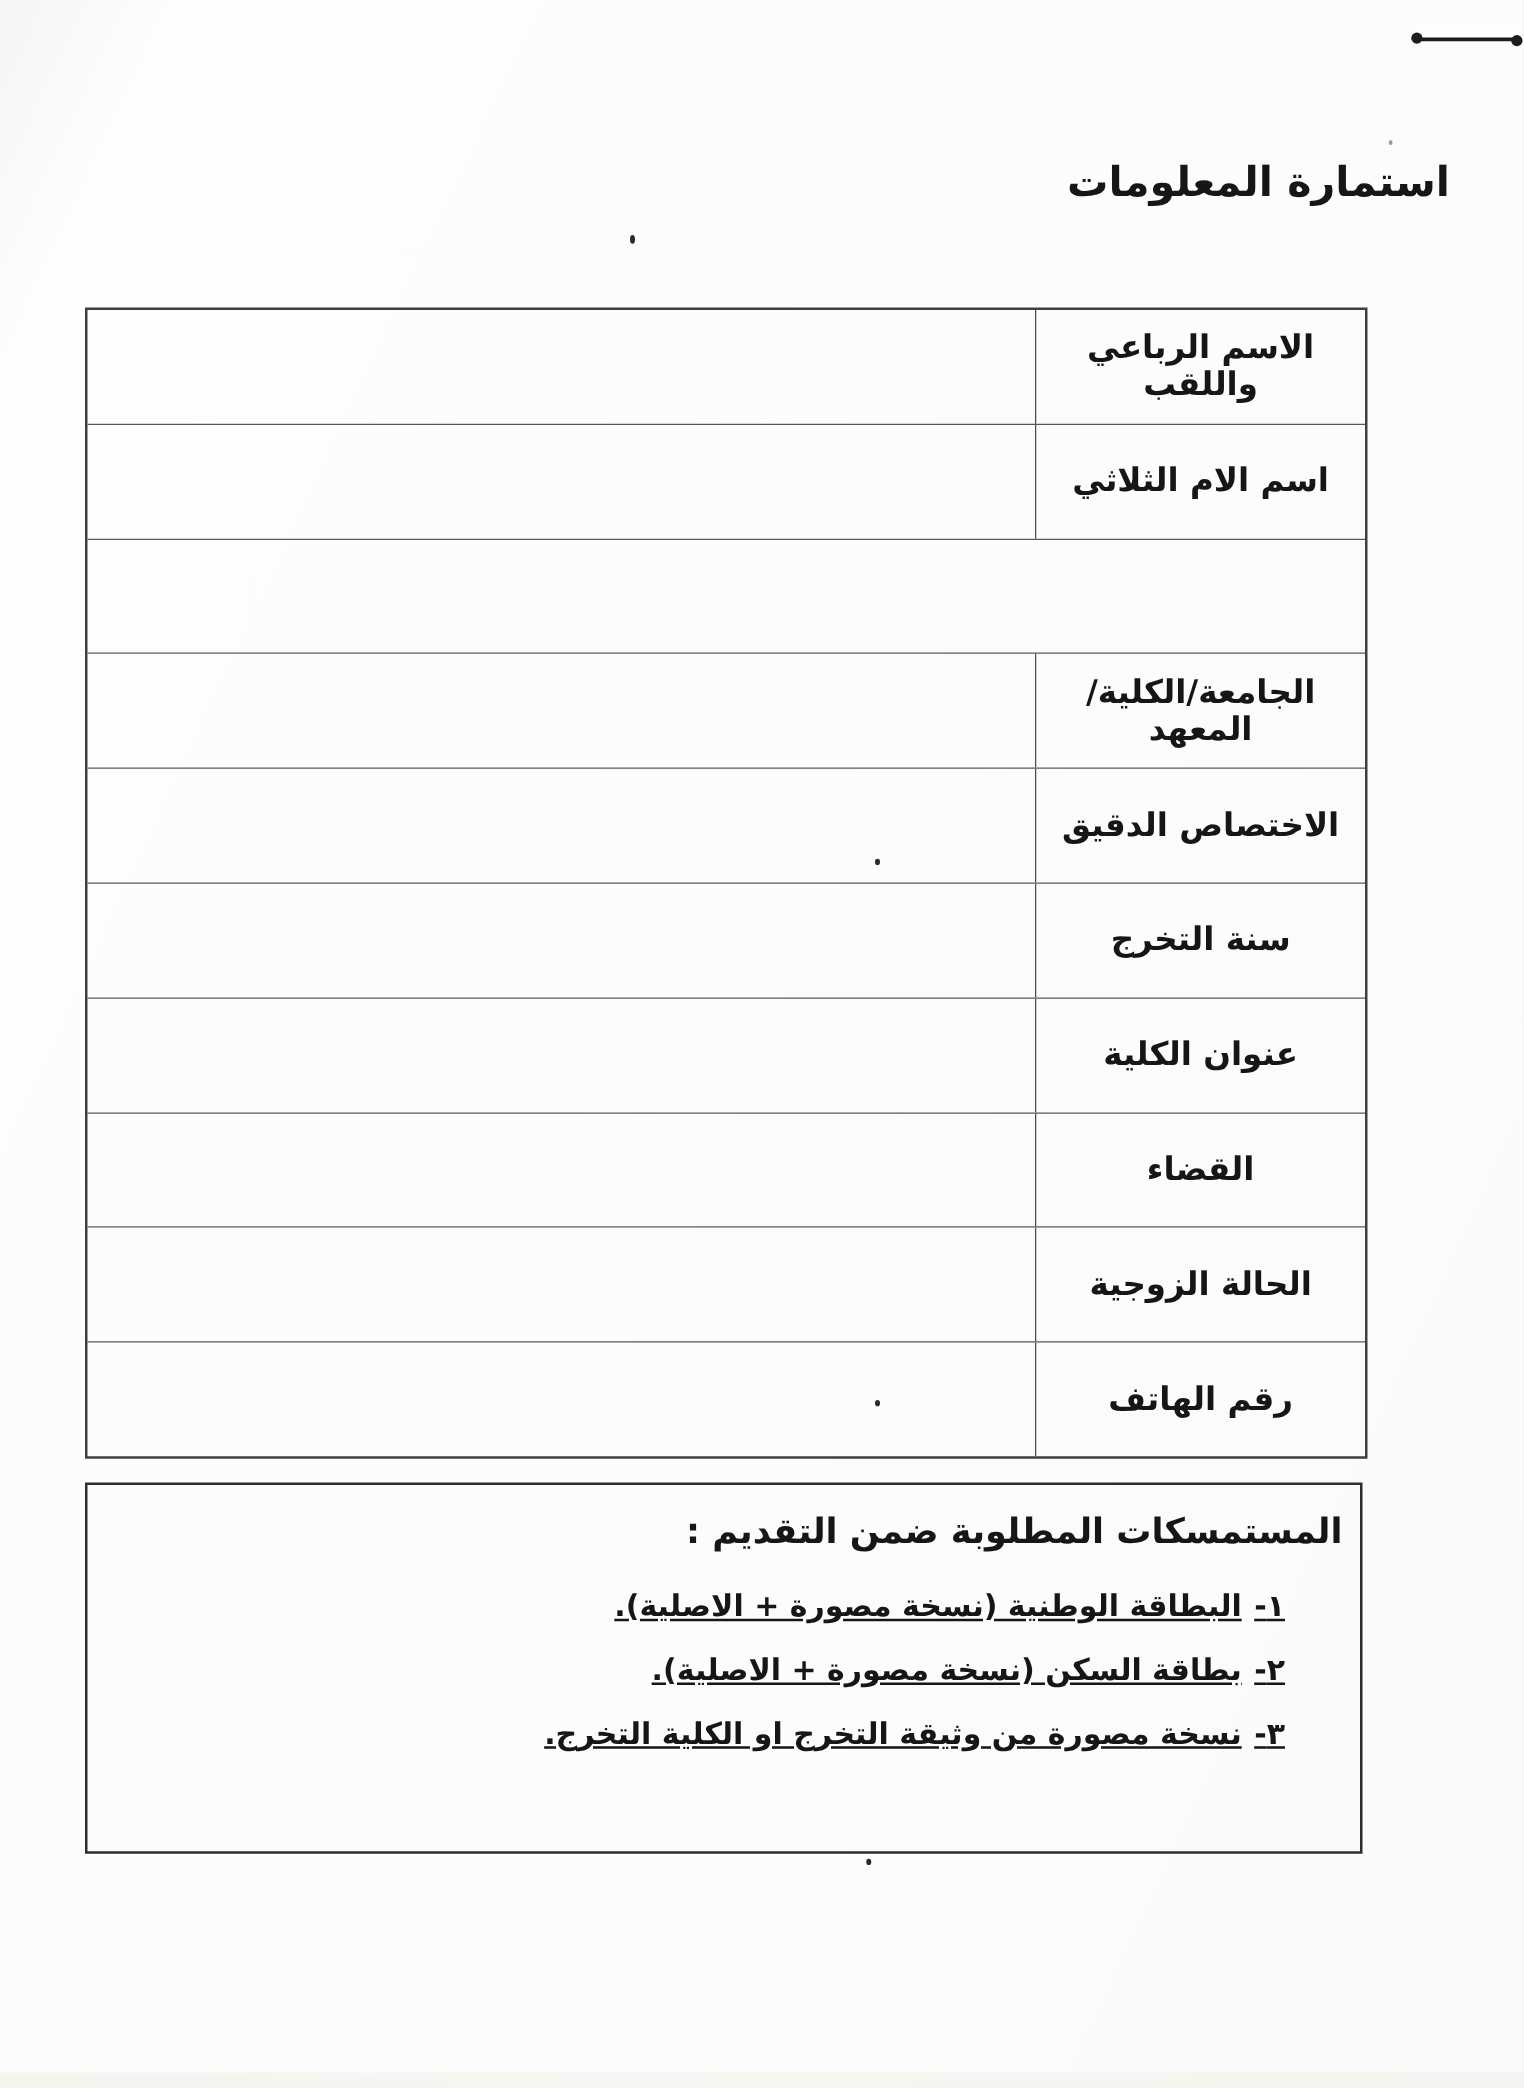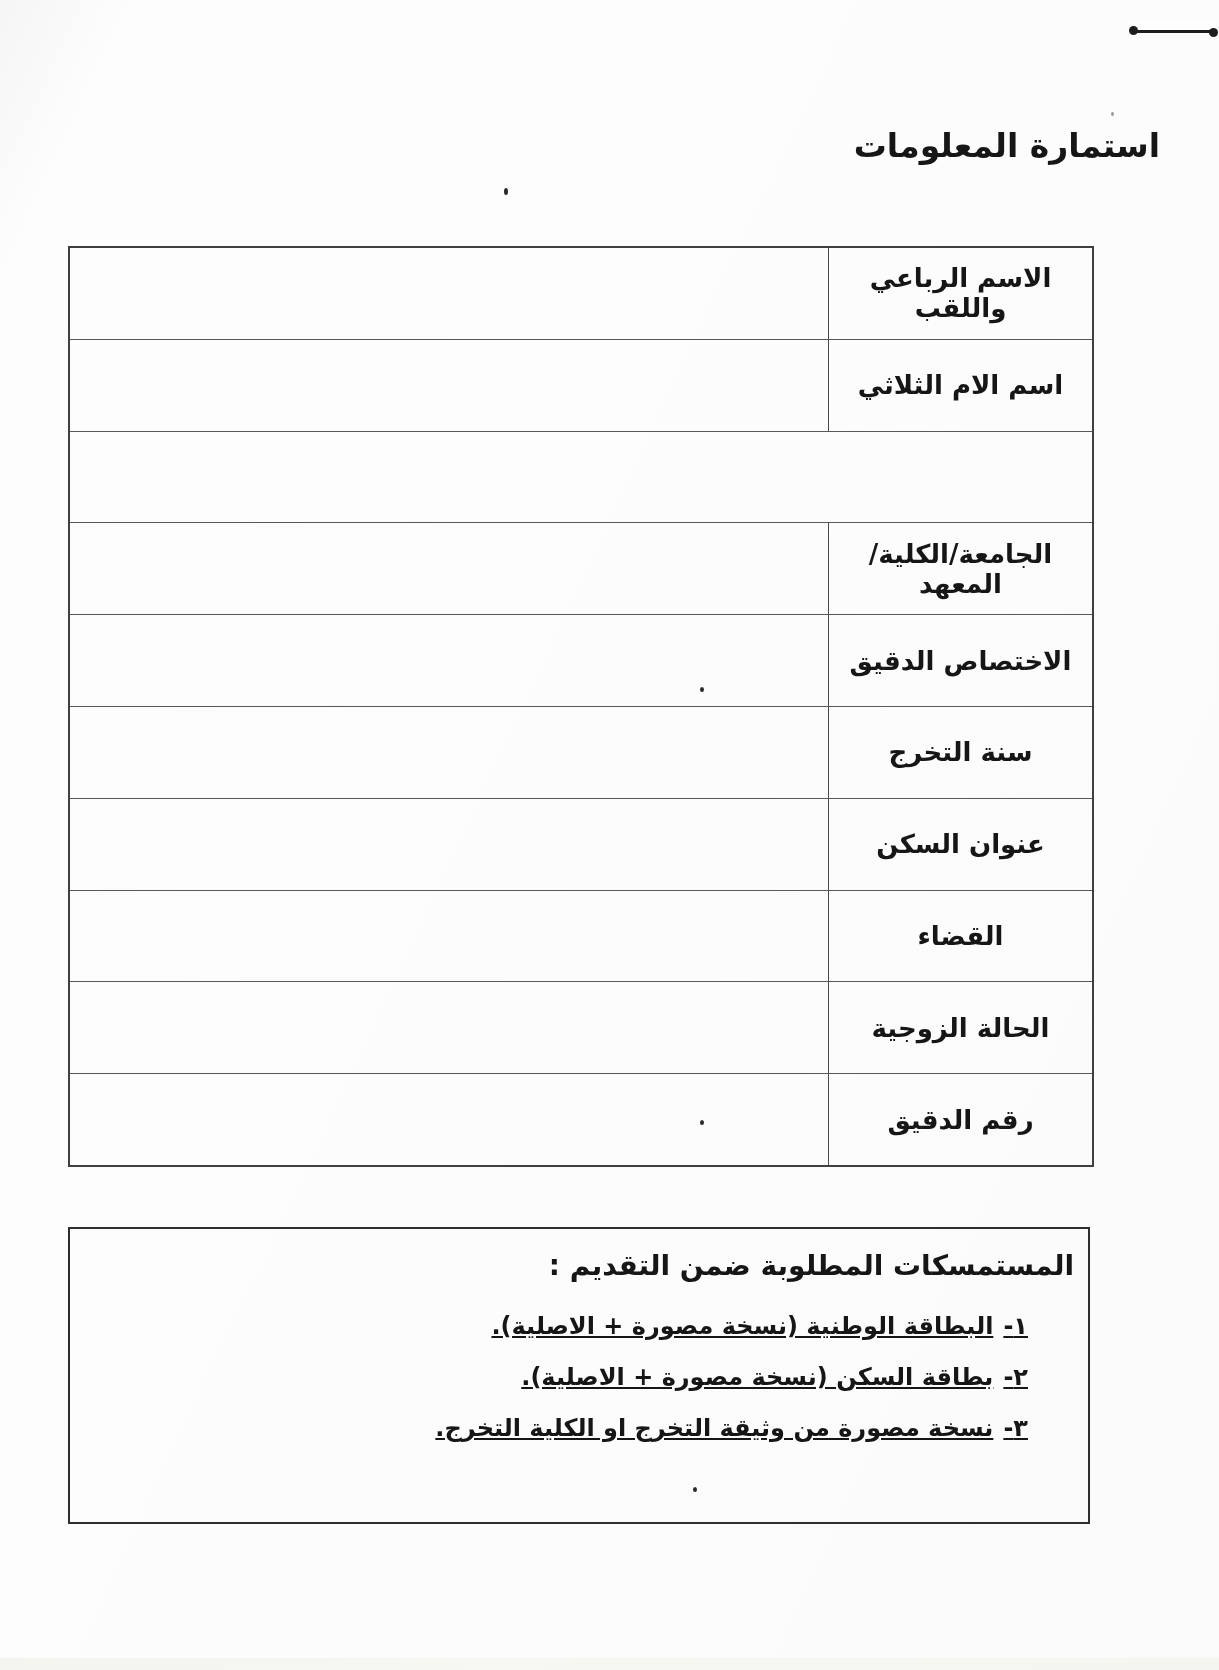--- a/index.html
+++ b/index.html
@@ -68,21 +68,20 @@
     padding:0 6px;
     text-align:center;
   }
 
   .req-box {
     position:absolute; left:68px; top:1186px;
     width:1022px; height:297px;
     border:2px solid #2e2e2e;
     direction:rtl;
     box-sizing:border-box;
-    margin-top:41px;
   }
   .req-heading {
     margin:20px 14px 0 0;
     font-size:28px; font-weight:bold;
     text-align:right;
   }
   .req-items { margin:30px 60px 0 0; }
   .req-item {
     font-size:24px; font-weight:bold;
     text-align:right;
@@ -128,35 +127,35 @@
           <div class="speck s2" style="position:relative;left:630px;top:72px;"></div>
         </div>
       <div class="label-cell">الاختصاص الدقيق</div>
     </div>
     <div class="form-row">
       <div class="value-cell"></div>
       <div class="label-cell">سنة التخرج</div>
     </div>
     <div class="form-row">
       <div class="value-cell"></div>
-      <div class="label-cell">عنوان السكن</div>
+      <div class="label-cell">عنوان الكلية</div>
     </div>
     <div class="form-row">
       <div class="value-cell"></div>
       <div class="label-cell">القضاء</div>
     </div>
     <div class="form-row">
       <div class="value-cell"></div>
       <div class="label-cell">الحالة الزوجية</div>
     </div>
     <div class="form-row">
       <div class="value-cell">
           <div class="speck" style="position:relative;left:630px;top:46px;width:4px;height:5px;"></div>
         </div>
-      <div class="label-cell">رقم الدقيق</div>
+      <div class="label-cell">رقم الهاتف</div>
     </div>
   </div>
 
   <div class="req-box">
     <div class="req-heading">المستمسكات المطلوبة ضمن التقديم :</div>
     <div class="req-items">
       <div class="req-item">
         <span class="num">١-</span><span>البطاقة الوطنية (نسخة مصورة + الاصلية).</span>
       </div>
       <div class="req-item">

